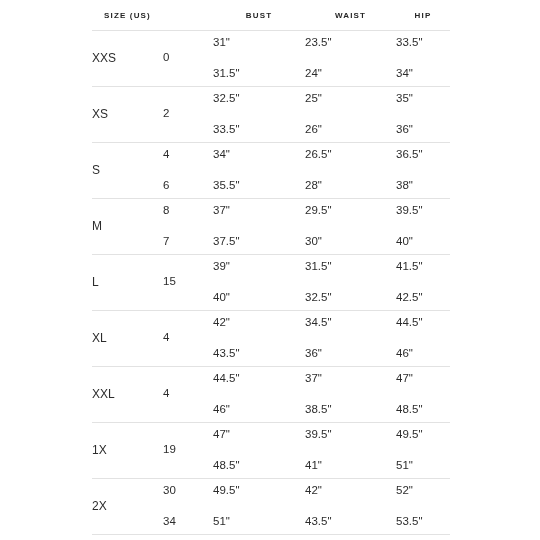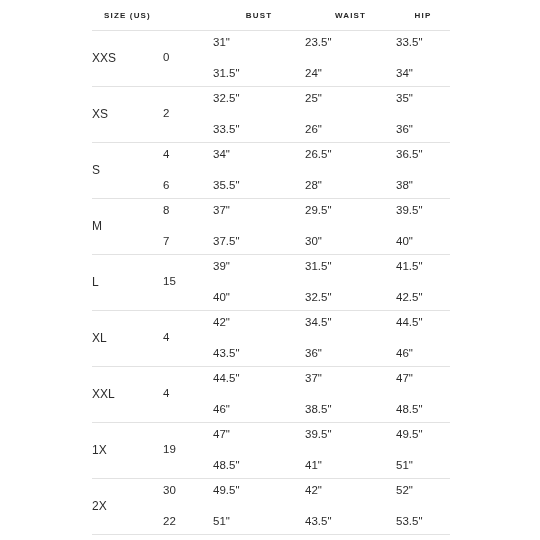--- a/index.html
+++ b/index.html
@@ -329,21 +329,21 @@
             </div>
           </td>
         </tr>
         <tr class="data-row">
           <td class="letter">
             <div class="single">2X</div>
           </td>
           <td class="usnum">
             <div class="pair">
               <div class="v">30</div>
-              <div class="v">22</div>
+              <div class="v">34</div>
             </div>
           </td>
           <td class="bust">
             <div class="pair">
               <div class="v">49.5"</div>
               <div class="v">51"</div>
             </div>
           </td>
           <td class="waist">
             <div class="pair">

